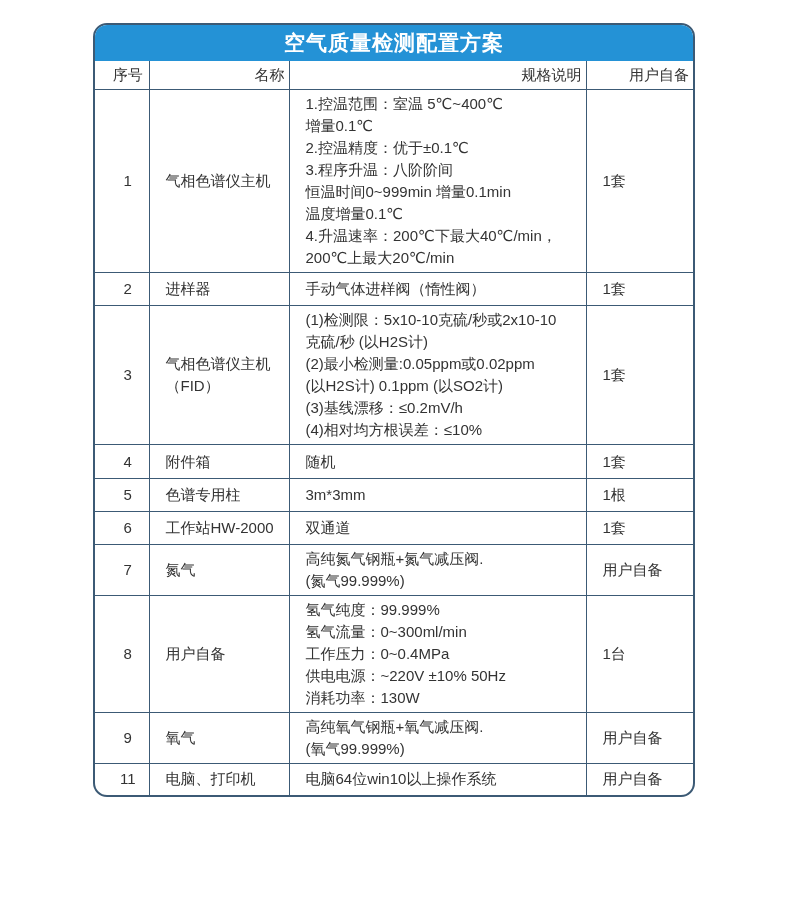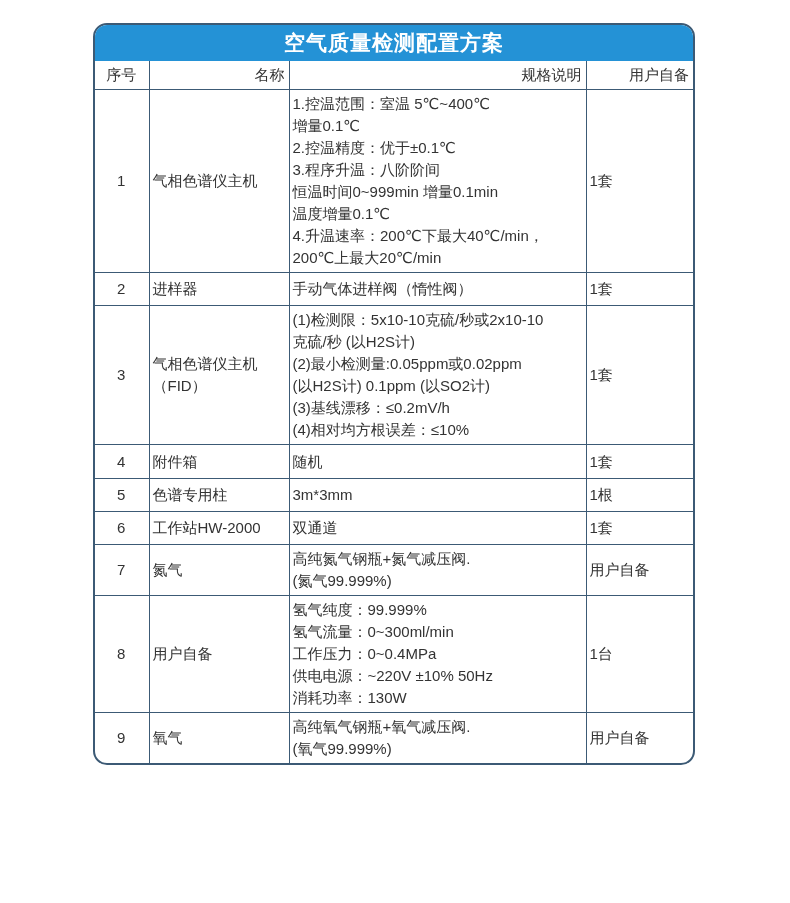--- a/index.html
+++ b/index.html
@@ -44,21 +44,21 @@
     width: 100%;
     border-collapse: collapse;
     table-layout: fixed;
   }
   table.spec-table td, table.spec-table th {
     border: 1px solid #3c5a75;
     font-size: 15px;
     font-weight: normal;
     color: #333333;
     vertical-align: middle;
-    padding: 3px 4px 3px 3px;
+    padding: 3px 4px 3px 16px;
     line-height: 22px;
     box-sizing: border-box;
     overflow: hidden;
   }
   
   table.spec-table tr td:first-child, table.spec-table tr th:first-child { border-left: none; }
   table.spec-table tr td:last-child, table.spec-table tr th:last-child { border-right: none; }
   table.spec-table tr:last-child td { border-bottom: none; }
   table.spec-table thead th { border-top: none; }
   .col-no  { width: 54px; }
@@ -171,16 +171,22 @@
 消耗功率：130W</td>
           <td>1台</td>
         </tr>
         <tr class="h-r9">
           <td class="no-cell">9</td>
           <td>氧气</td>
           <td class="spec-cell">高纯氧气钢瓶+氧气减压阀.
 (氧气99.999%)</td>
           <td>用户自备</td>
         </tr>
+        <tr class="h-r11">
+          <td class="no-cell">11</td>
+          <td>电脑、打印机</td>
+          <td class="spec-cell">电脑64位win10以上操作系统</td>
+          <td>用户自备</td>
+        </tr>
       </tbody>
     </table>
   </div>
 </div>
 
 </body></html>

